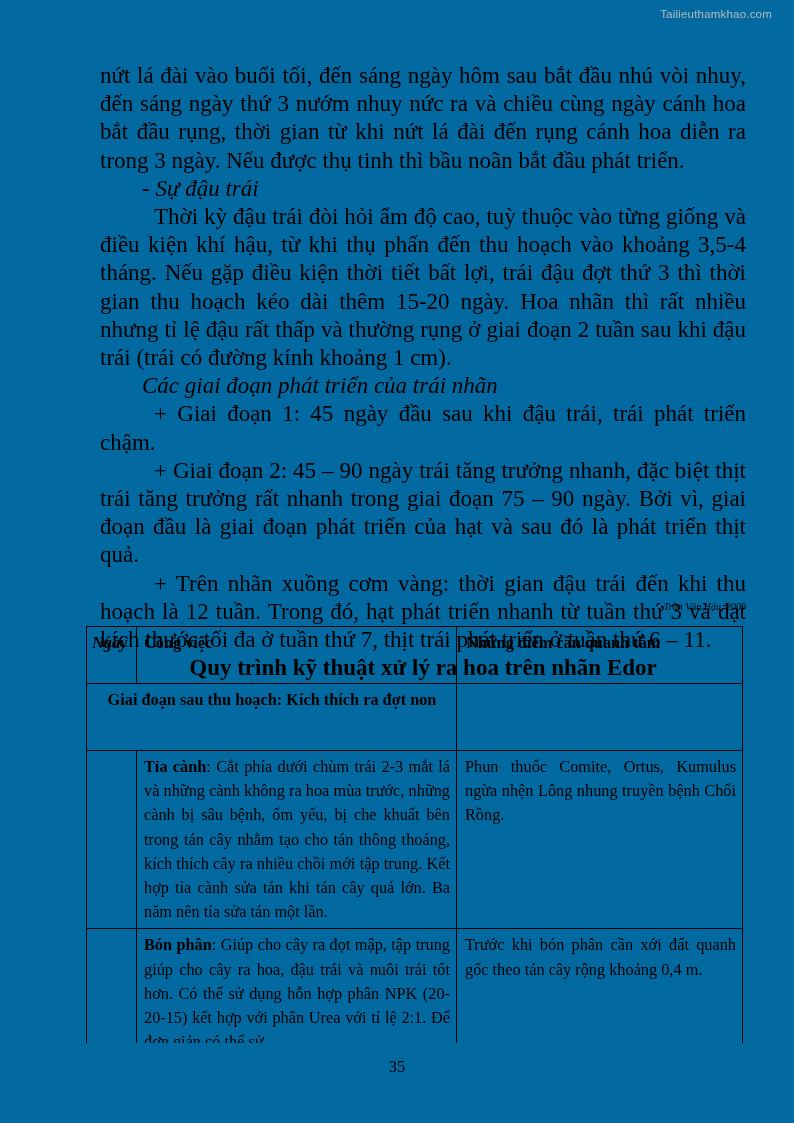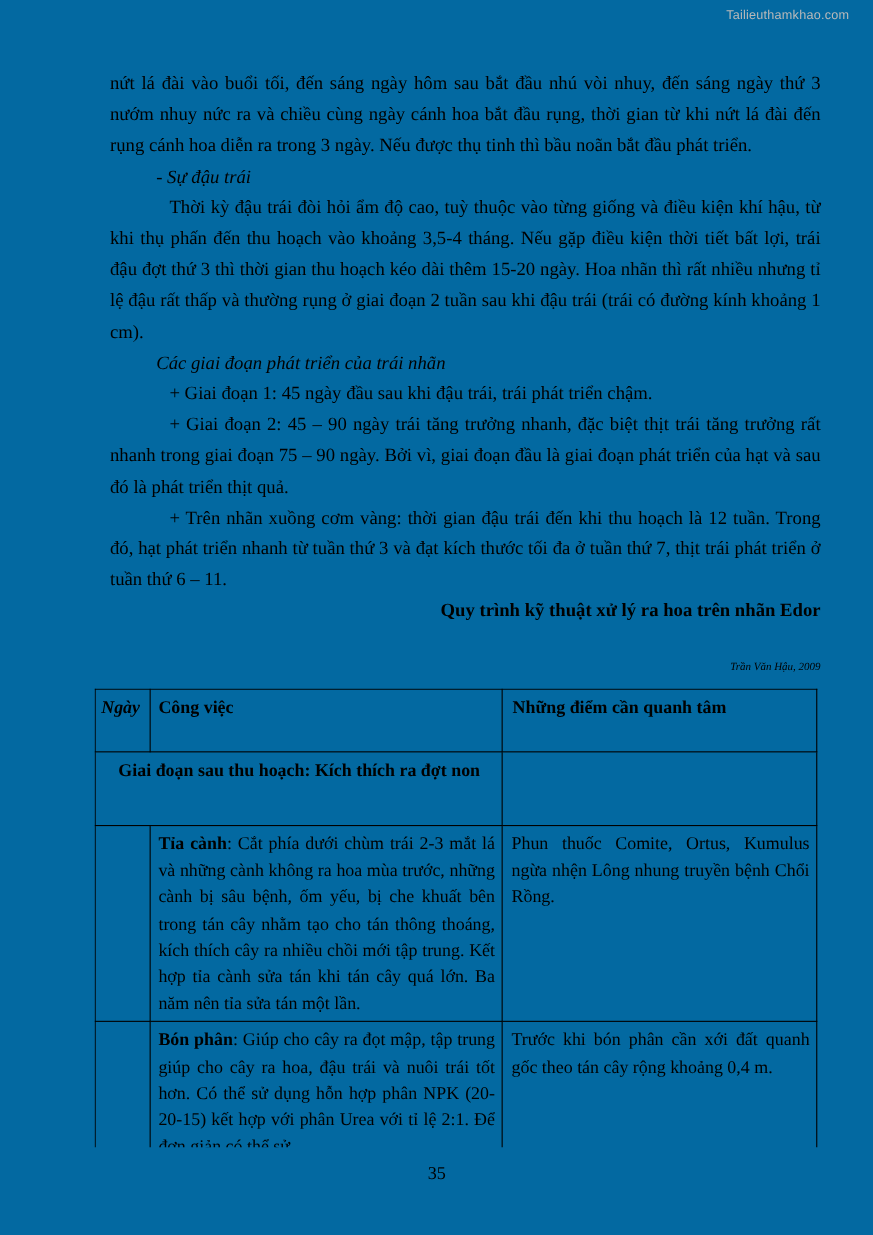--- a/index.html
+++ b/index.html
@@ -38,42 +38,42 @@
   
   .content {
     position: absolute;
     left: 100px;
     top: 62px;
     width: 646px;
   }
 
   p.para {
     margin: 0 0 0 0;
-    font-size: 17px;
+    font-size: 23px;
     line-height: 28.2px;
     text-align: justify;
     text-indent: 0;
     hyphens: none;
   }
   p.para.justify-last {
     text-align-last: left;
   }
   p.indent {
     text-indent: 54px;
   }
   p.indent-sm {
     text-indent: 42px;
   }
   p.italic-head {
     font-style: italic;
     text-align: left;
   }
   p.bold-head {
     font-weight: bold;
-    text-align: right;
+    text-align: center;
   }
   .gap-sm { margin-top: 12px; }
   .gap-md { margin-top: 14px; }
 
   .attribution {
     position: absolute;
     left: 100px;
     top: 598px;
     width: 646px;
     text-align: right;

